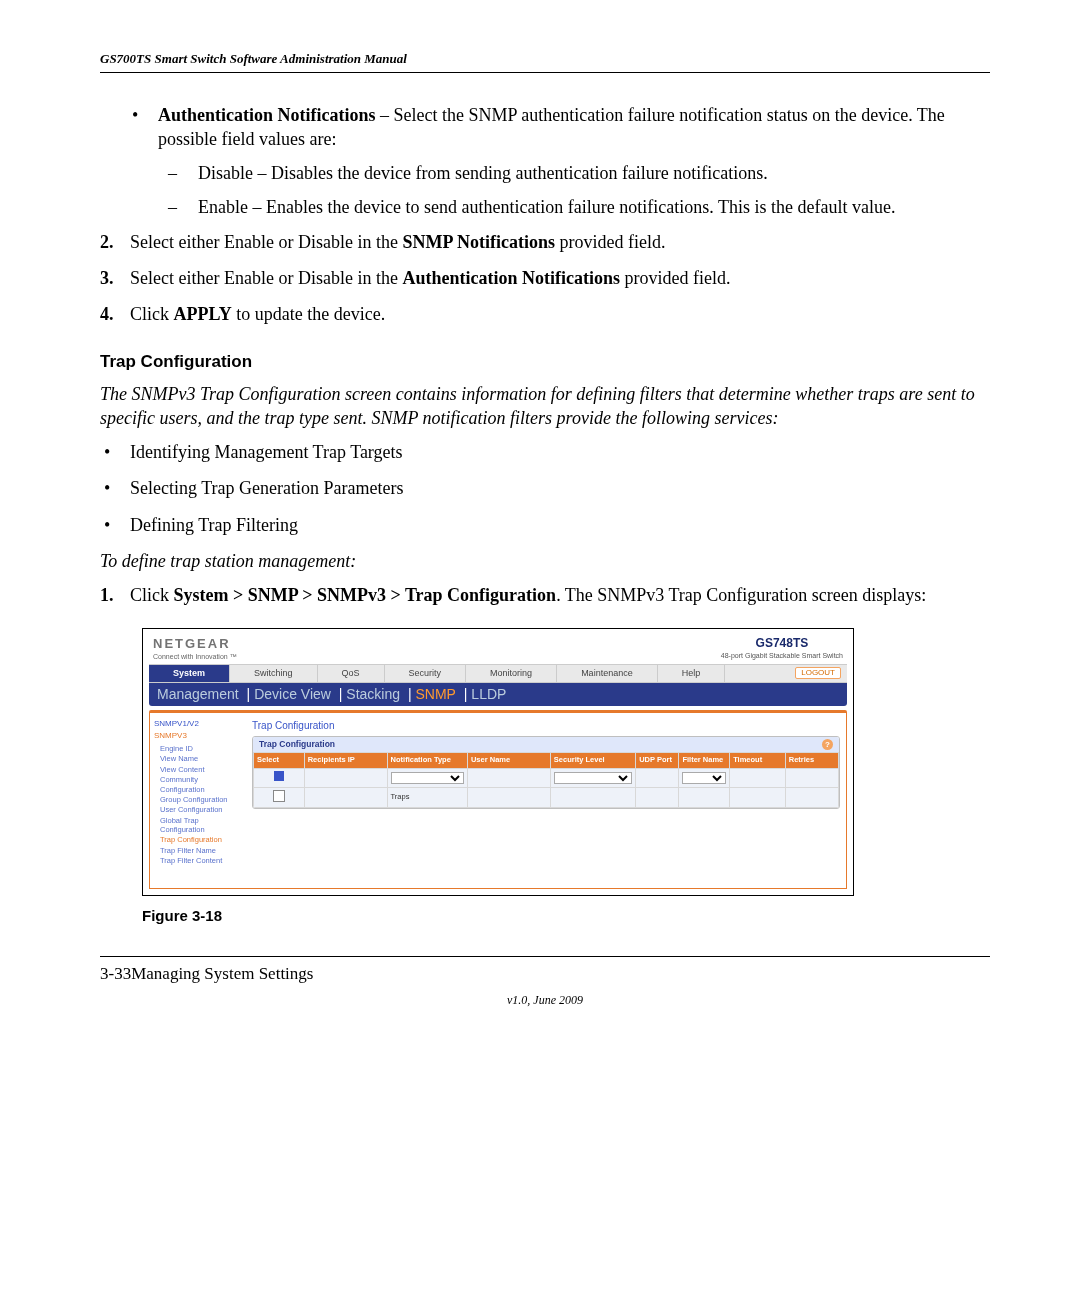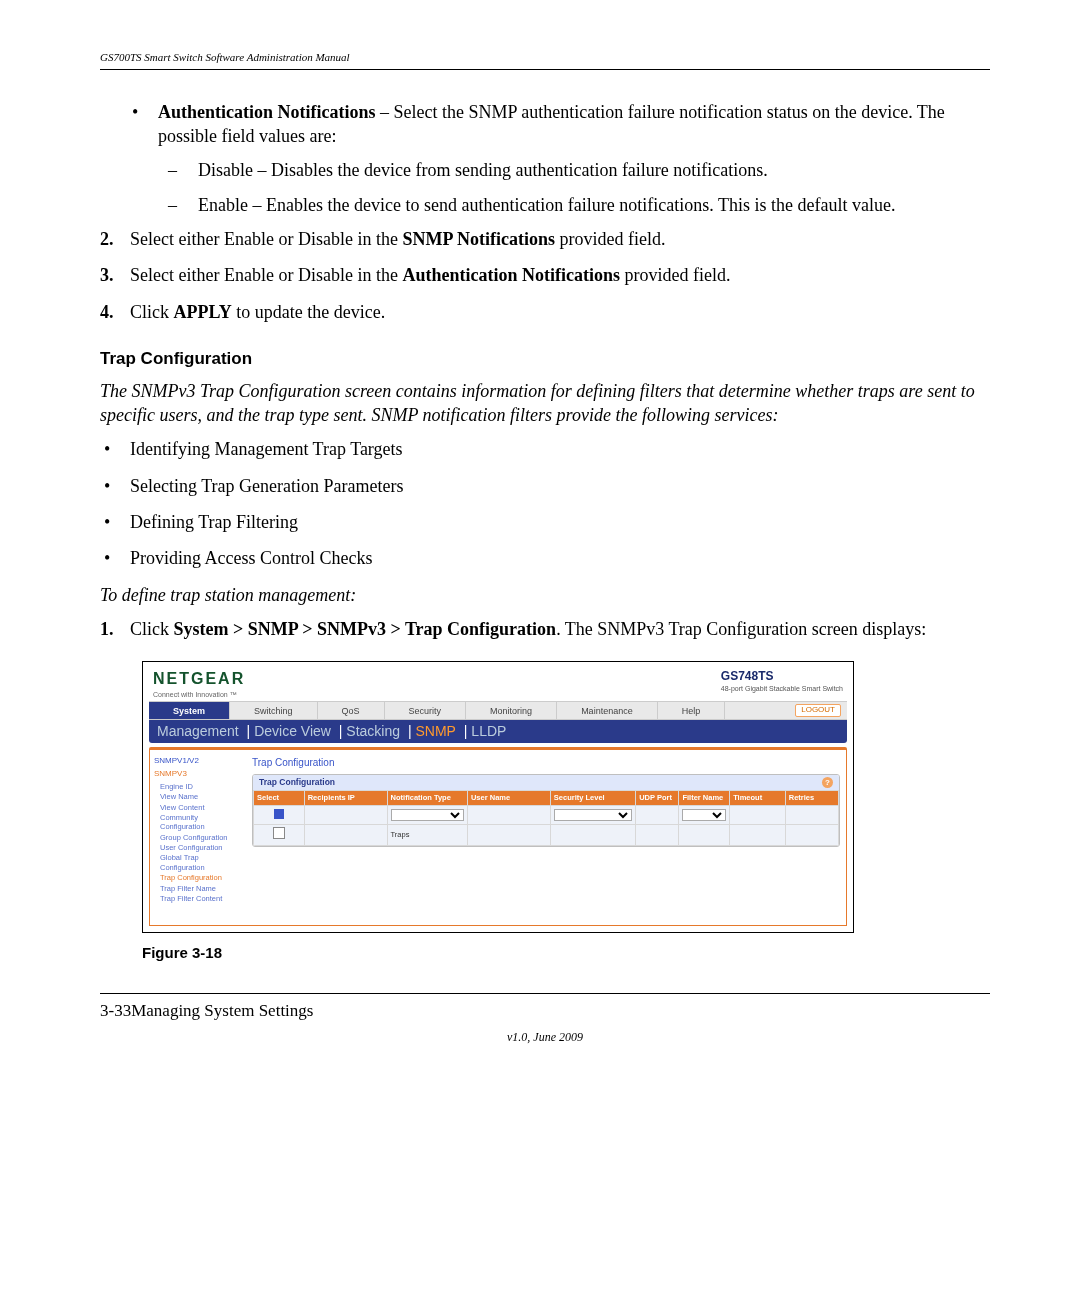--- a/index.html
+++ b/index.html
@@ -8,22 +8,23 @@
     color: #000;
     background: #fff;
     margin: 0;
     padding: 50px 90px 40px 100px;
     width: 1080px;
     box-sizing: border-box;
     line-height: 1.35;
   }
   .running-header {
     font-style: italic;
-    font-size: 11px;
+    font-size: 13px;
     margin-bottom: 4px;
+    font-weight: bold;
   }
   hr.top-rule {
     border: none;
     border-top: 1.5px solid #000;
     margin: 0 0 30px 0;
   }
   hr.bottom-rule {
     border: none;
     border-top: 1.5px solid #000;
     margin: 30px 0 6px 0;
@@ -117,32 +118,32 @@
     width: 100%;
     box-sizing: border-box;
   }
   .shot-top {
     display: flex;
     justify-content: space-between;
     align-items: flex-start;
     padding: 6px 10px 2px 10px;
   }
   .brand {
-    font-size: 16px;
+    font-size: 13px;
     font-weight: bold;
     letter-spacing: 2px;
-    color: #14532d;
+    color: #737373;
   }
   .brand-sub {
     font-size: 7px;
     color: #666;
     letter-spacing: 0;
     font-weight: normal;
   }
-  .model-box { text-align: left; }
+  .model-box { text-align: center; }
   .model {
     font-size: 12px;
     font-weight: bold;
     color: #1a2a6b;
   }
   .model-desc {
     font-size: 7px;
     color: #555;
   }
   .nav-row {
@@ -343,21 +344,20 @@
   </li>
 </ol>
 
 <h3 class="subhead">Trap Configuration</h3>
 <p class="body">The SNMPv3 Trap Configuration screen contains information for defining filters that determine whether traps are sent to specific users, and the trap type sent. SNMP notification filters provide the following services:</p>
 
 <ul class="plain-bullets">
   <li>Identifying Management Trap Targets</li>
   <li>Selecting Trap Generation Parameters</li>
   <li>Defining Trap Filtering</li>
-  <li>Providing Access Control Checks</li>
 </ul>
 
 <p class="body">To define trap station management:</p>
 
 <ol class="steps">
   <li><span class="num">1.</span>
     <span>Click </span><b>System &gt; SNMP &gt; SNMPv3 &gt; Trap Configuration</b><span>. The SNMPv3 Trap Configuration screen displays:</span>
   </li>
 </ol>
 

